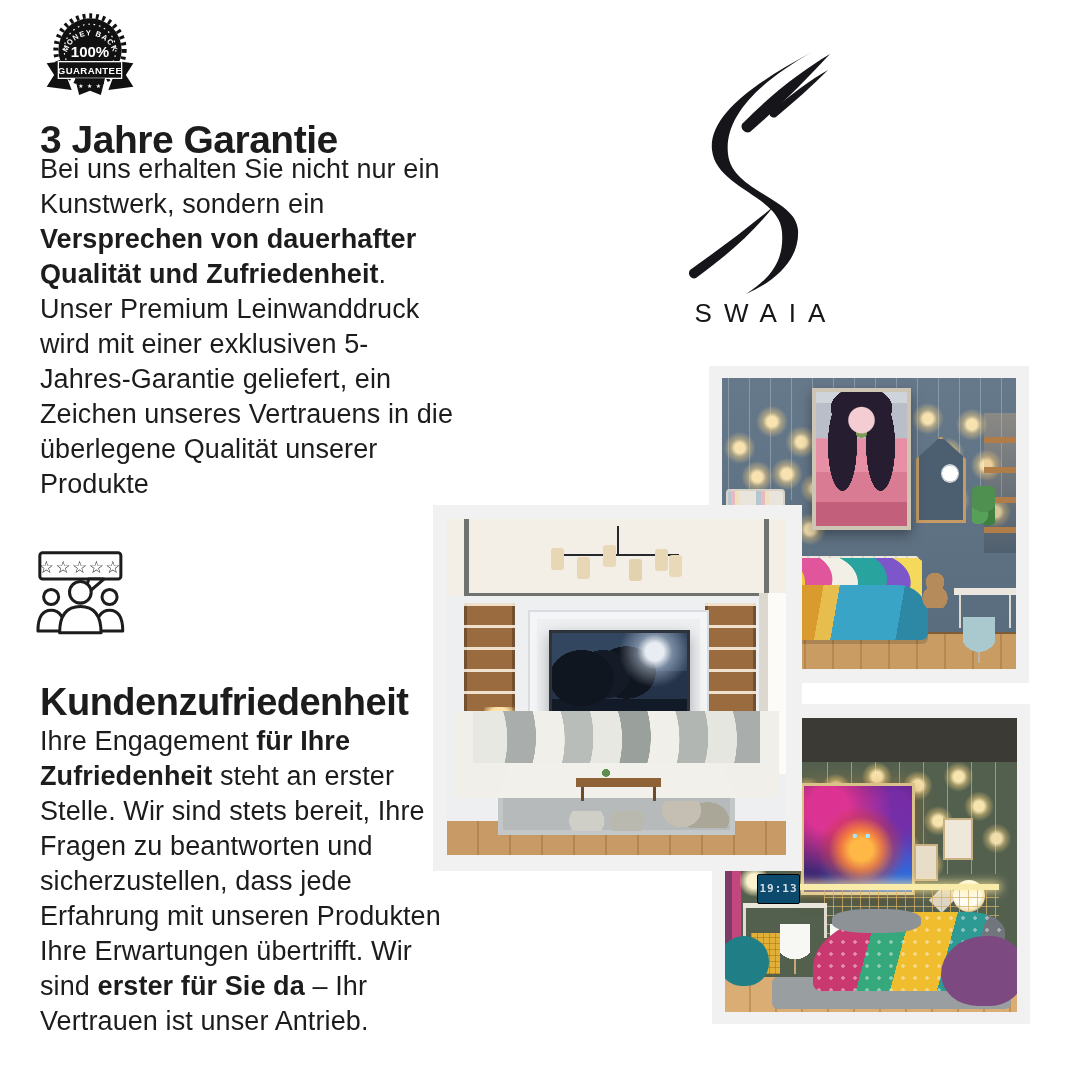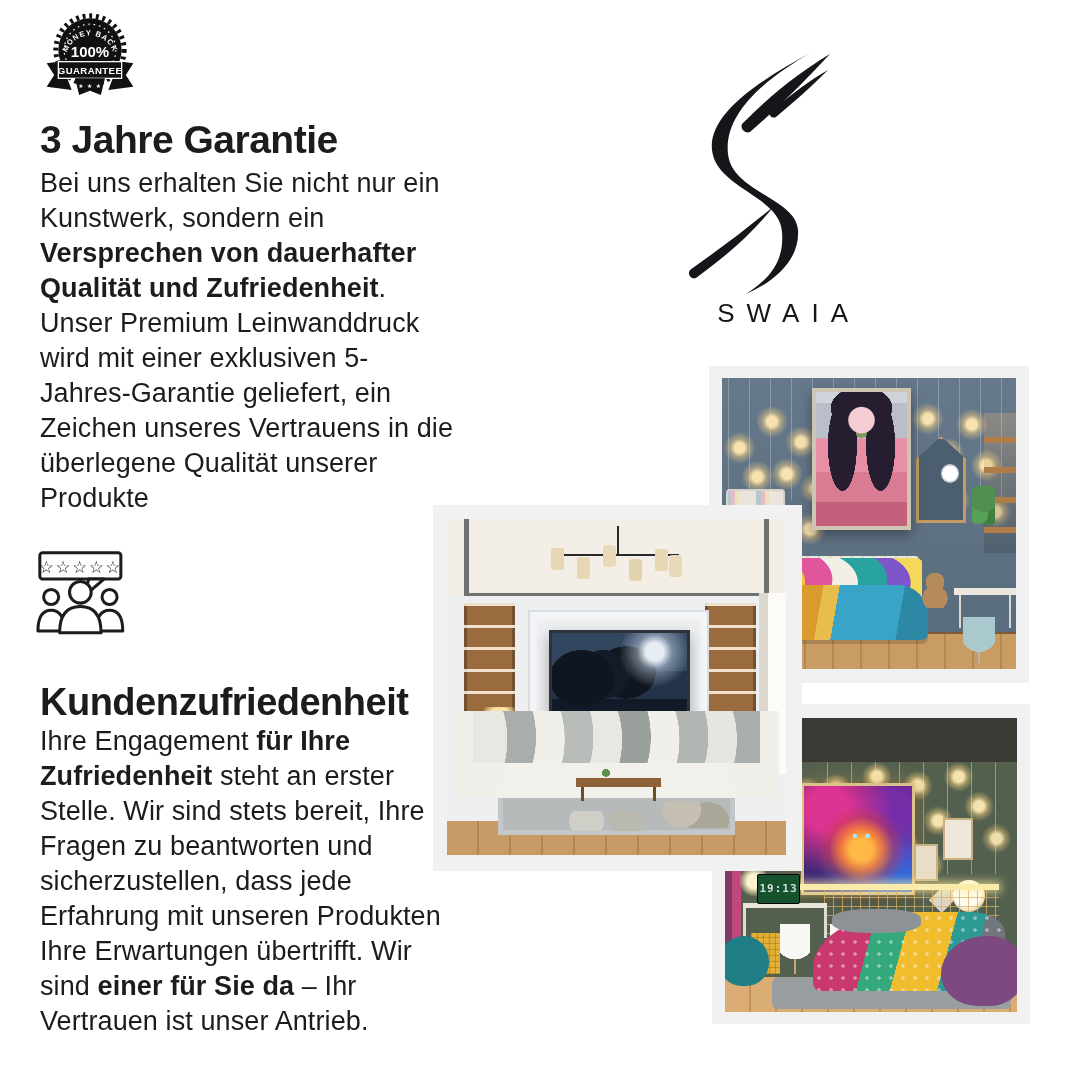--- a/index.html
+++ b/index.html
@@ -6,28 +6,28 @@
   html,body{margin:0;padding:0;}
   body{width:1080px;height:1080px;background:#ffffff;position:relative;overflow:hidden;
        font-family:"Liberation Sans","DejaVu Sans",sans-serif;color:#1c1c1c;}
   .abs{position:absolute;}
 
   
   .badge-svg{left:40px;top:12px;width:100px;height:96px;}
   .h1{left:40px;top:92px;width:480px;font-size:39px;line-height:44px;font-weight:700;letter-spacing:-0.5px;}
   .h2{left:40px;top:648px;width:480px;font-size:38px;line-height:44px;font-weight:700;letter-spacing:-0.5px;}
   .para{left:40px;width:414px;font-size:27px;line-height:35px;letter-spacing:0.1px;}
-  .p1{top:139px;}
+  .p1{top:125px;}
   .p2{top:697px;}
   .para b{font-weight:700;}
   .cust-svg{left:34px;top:548px;width:104px;height:98px;}
 
   
   .logo-svg{left:682px;top:46px;width:150px;height:250px;}
-  .wordmark{left:660px;top:298px;width:200px;text-align:right;font-size:26px;letter-spacing:12px;
+  .wordmark{left:660px;top:298px;width:200px;text-align:center;font-size:26px;letter-spacing:12px;
             padding-left:12px;box-sizing:border-box;font-weight:400;color:#15151a;}
 
   
   .card{position:absolute;background:#f1f1f1;}
   .card-anime{left:709px;top:366px;width:320px;height:317px;z-index:1;}
   .card-lion{left:712px;top:704px;width:318px;height:320px;z-index:1;}
   .card-living{left:433px;top:505px;width:369px;height:366px;z-index:3;}
   .room{position:absolute;overflow:hidden;}
   .card-anime .room{left:13px;top:12px;width:294px;height:291px;}
   .card-lion .room{left:13px;top:14px;width:292px;height:294px;}
@@ -199,21 +199,21 @@
     background:radial-gradient(circle at 45% 40%,#fffdf2 0 52%,#f0e0b0 68%,rgba(240,220,170,.25) 84%,transparent 100%);}
   .li-led{left:18%;right:6%;top:56.5%;height:2%;background:#f9ecab;box-shadow:0 0 10px 2px rgba(255,235,160,.8);}
   .li-grid{left:34%;right:6%;top:58.5%;height:15%;background:
     repeating-linear-gradient(90deg,rgba(215,175,105,.75) 0 1px,transparent 1px 9px),
     repeating-linear-gradient(0deg,rgba(215,175,105,.75) 0 1px,transparent 1px 9px);}
   .li-desk{left:6%;top:63%;width:29%;height:12%;background:
     linear-gradient(180deg,#ebe6dc 0 14%,transparent 14%),
     linear-gradient(90deg,#e0dbd1 0 3%,transparent 3% 97%,#e0dbd1 97%);}
   .li-lamp{left:5%;top:52%;width:9%;height:10%;
     background:radial-gradient(circle at 55% 35%,#fff3cf 0 30%,rgba(255,235,180,.35) 55%,transparent 66%);}
-  .li-monitor{left:11%;top:53%;width:14%;height:9.5%;background:#14532d;border:1px solid #000;border-radius:2px;
+  .li-monitor{left:11%;top:53%;width:14%;height:9.5%;background:#0c4a6e;border:1px solid #000;border-radius:2px;
     color:#d8dde2;font:700 11px/1 "DejaVu Sans Mono",monospace;display:flex;align-items:center;justify-content:center;
     letter-spacing:1px;}
   .li-chair1{left:19%;top:70%;width:10%;height:17%;background:
     radial-gradient(70% 46% at 50% 25%,#f7f7f4 0 99%,transparent 100%),
     linear-gradient(90deg,transparent 0 47%,#c9a878 47% 53%,transparent 53%);}
   .li-chair2{left:36%;top:70%;width:10%;height:17%;background:
     radial-gradient(70% 46% at 50% 25%,#f7f7f4 0 99%,transparent 100%),
     linear-gradient(90deg,transparent 0 47%,#c9a878 47% 53%,transparent 53%);}
   .li-crate{left:9%;top:73%;width:10%;height:14%;background-color:#e3b037;background-image:
     repeating-linear-gradient(0deg,rgba(120,70,0,.3) 0 1px,transparent 1px 6px),
@@ -264,21 +264,21 @@
       <circle cx="18" cy="52" r="8"></circle>
       <path d="M4,88 Q4,66 18,66 Q32,66 32,88 Z"></path>
       <circle cx="80" cy="52" r="8"></circle>
       <path d="M66,88 Q66,66 80,66 Q94,66 94,88 Z"></path>
       <circle cx="49" cy="47" r="11.5"></circle>
       <path d="M27,90 Q27,62 49,62 Q71,62 71,90 Z"></path>
     </g>
   </svg>
 
   <h2 class="abs h2">Kundenzufriedenheit</h2>
-  <p class="abs para p2"><span>Ihre Engagement </span><b>für Ihre Zufriedenheit</b><span> steht an erster Stelle. Wir sind stets bereit, Ihre Fragen zu beantworten und sicherzustellen, dass jede Erfahrung mit unseren Produkten Ihre Erwartungen übertrifft. Wir sind </span><b>einer für Sie da</b><span> – Ihr Vertrauen ist unser Antrieb.</span></p>
+  <p class="abs para p2"><span>Ihre Engagement </span><b>für Ihre Zufriedenheit</b><span> steht an erster Stelle. Wir sind stets bereit, Ihre Fragen zu beantworten und sicherzustellen, dass jede Erfahrung mit unseren Produkten Ihre Erwartungen übertrifft. Wir sind </span><b>erster für Sie da</b><span> – Ihr Vertrauen ist unser Antrieb.</span></p>
 
   <svg class="abs logo-svg" viewBox="0 0 150 250">
     <path fill="#15151a" d="M130,6 C74,38 42,72 46,108 C50,146 114,152 116,184 C118,214 92,236 64,248
       C92,230 102,212 100,186 C98,150 34,142 30,104 C26,68 78,34 130,6 Z"></path>
     <path fill="#15151a" d="M60,78 C92,46 118,26 148,8 C124,34 98,60 68,86 C63,88 58,83 60,78 Z"></path>
     <path fill="#15151a" d="M88,66 C110,48 128,34 146,24 C130,40 112,56 94,71 C90,73 86,69 88,66 Z"></path>
     <path fill="#15151a" d="M8,224 C36,204 66,182 92,160 C70,188 44,210 14,232 C9,234 5,228 8,224 Z"></path>
   </svg>
   <div class="abs wordmark">SWAIA</div>
 

